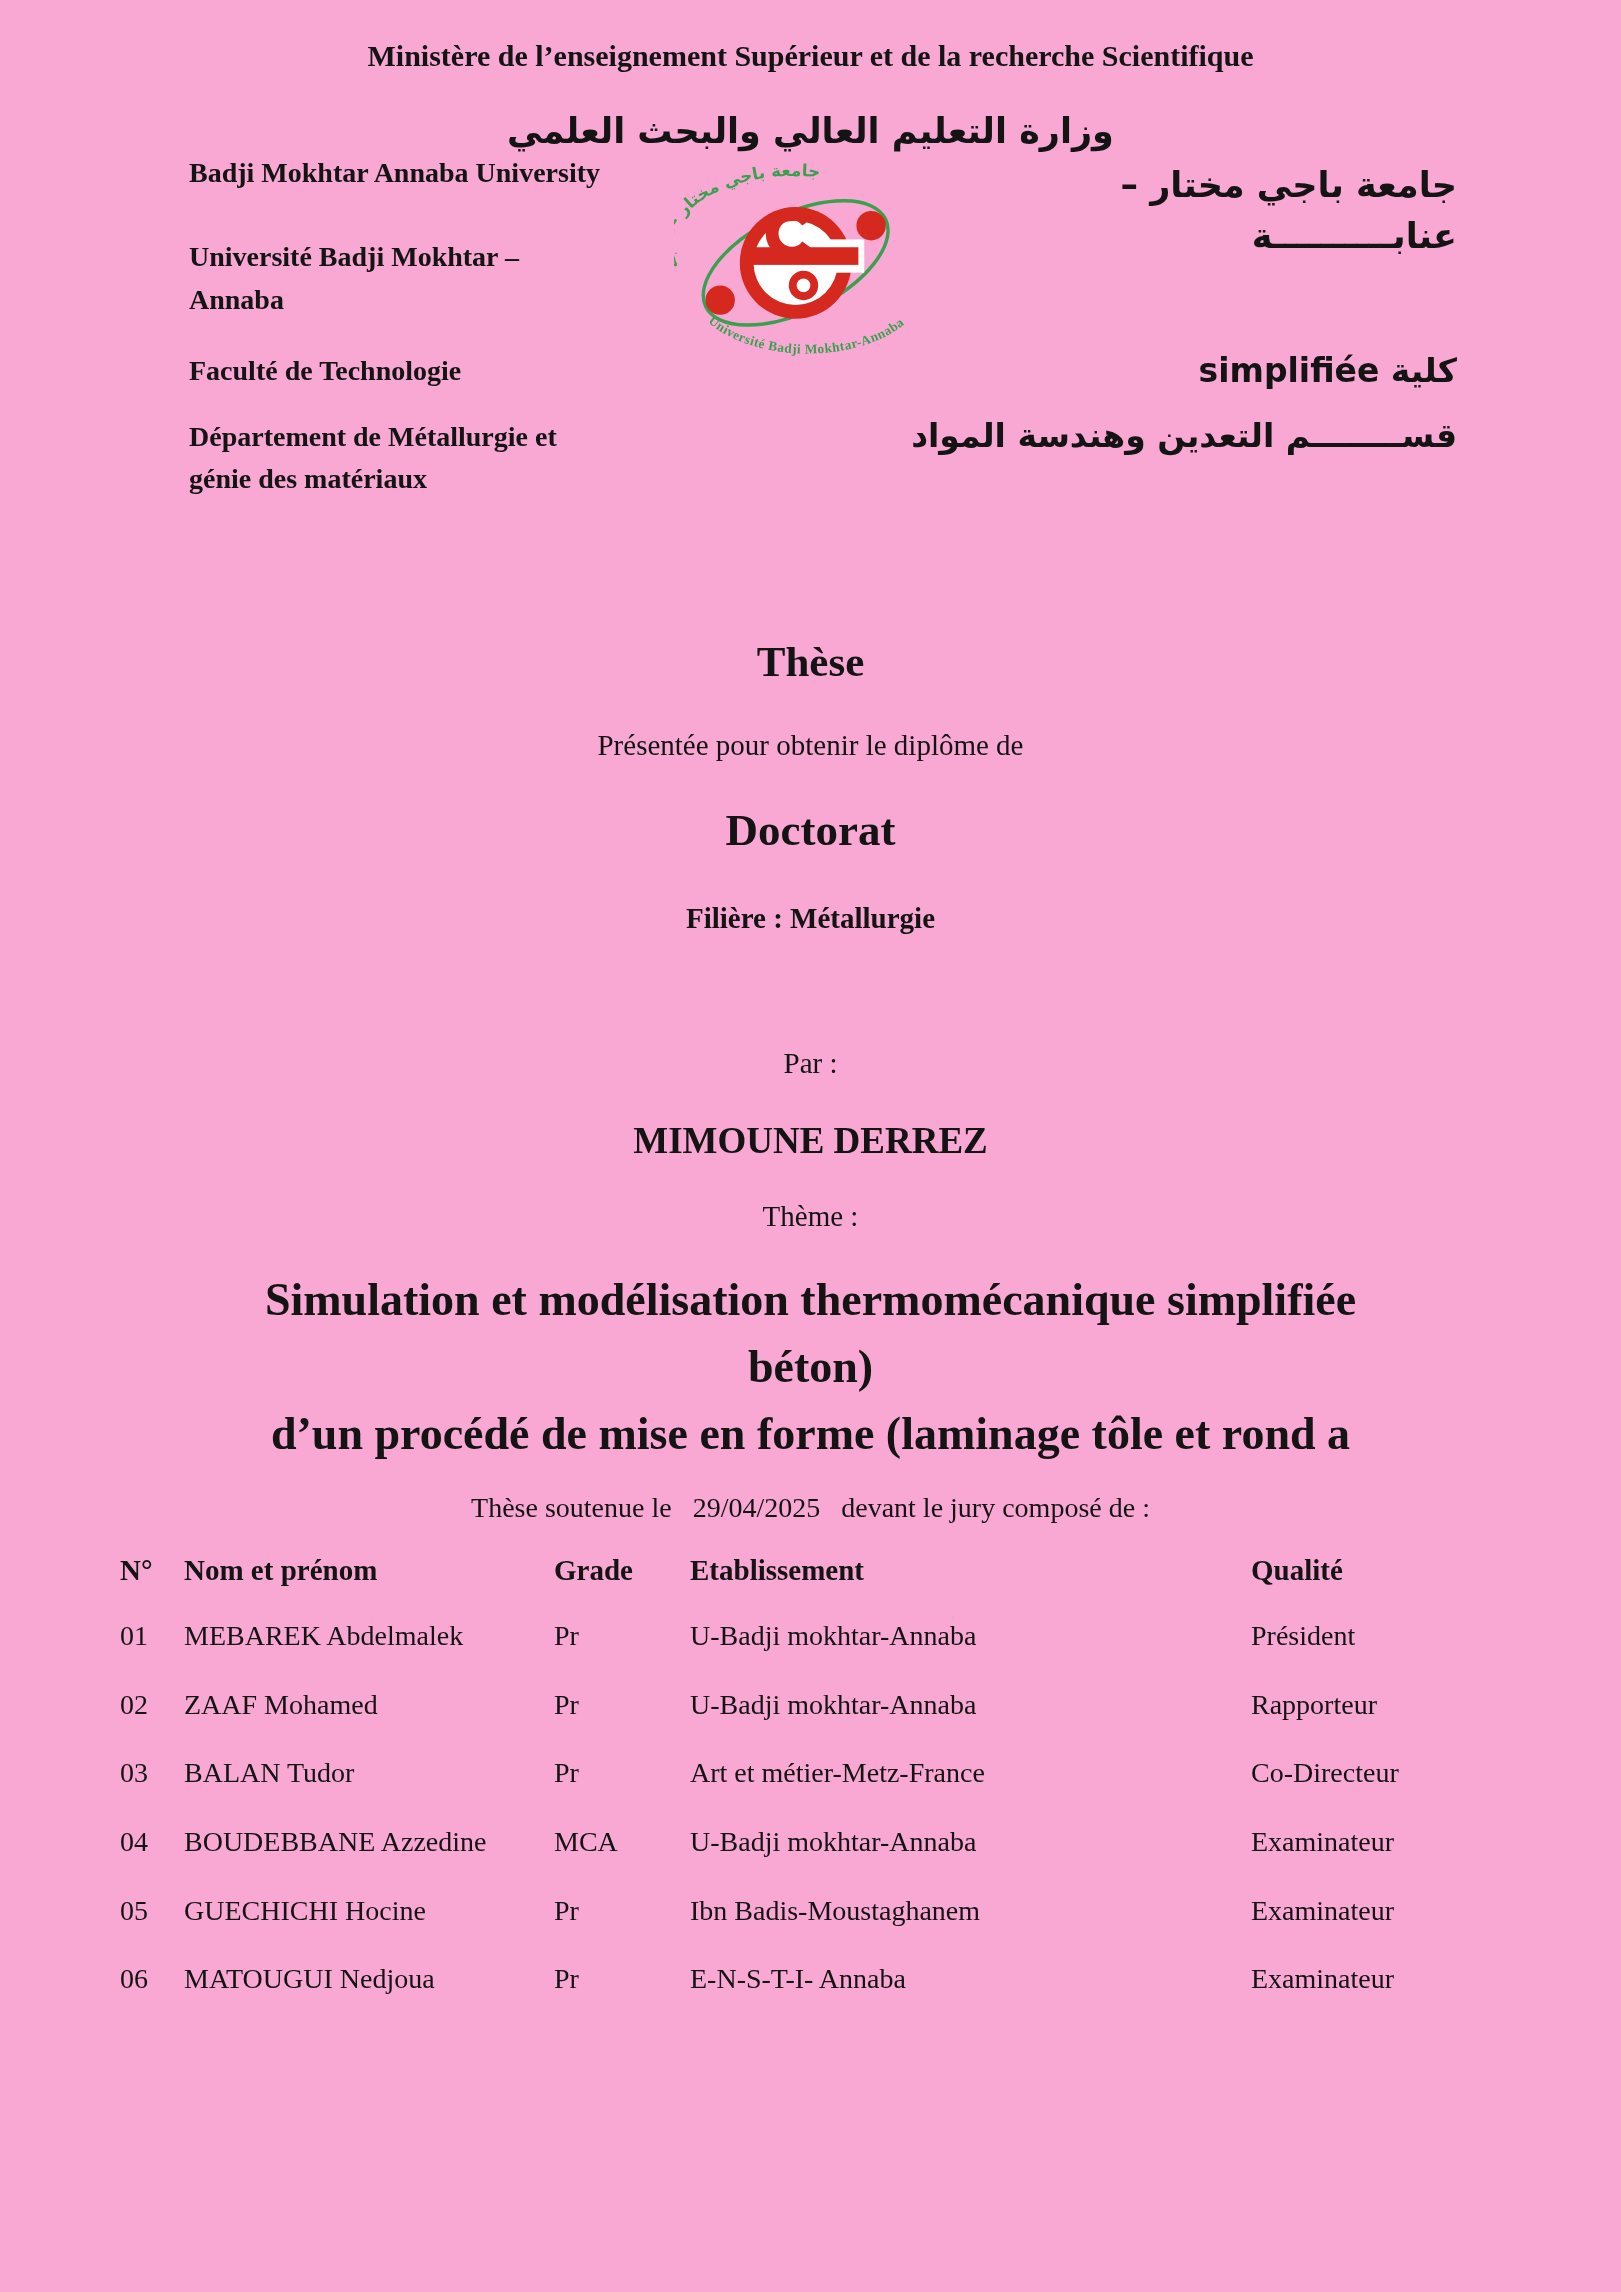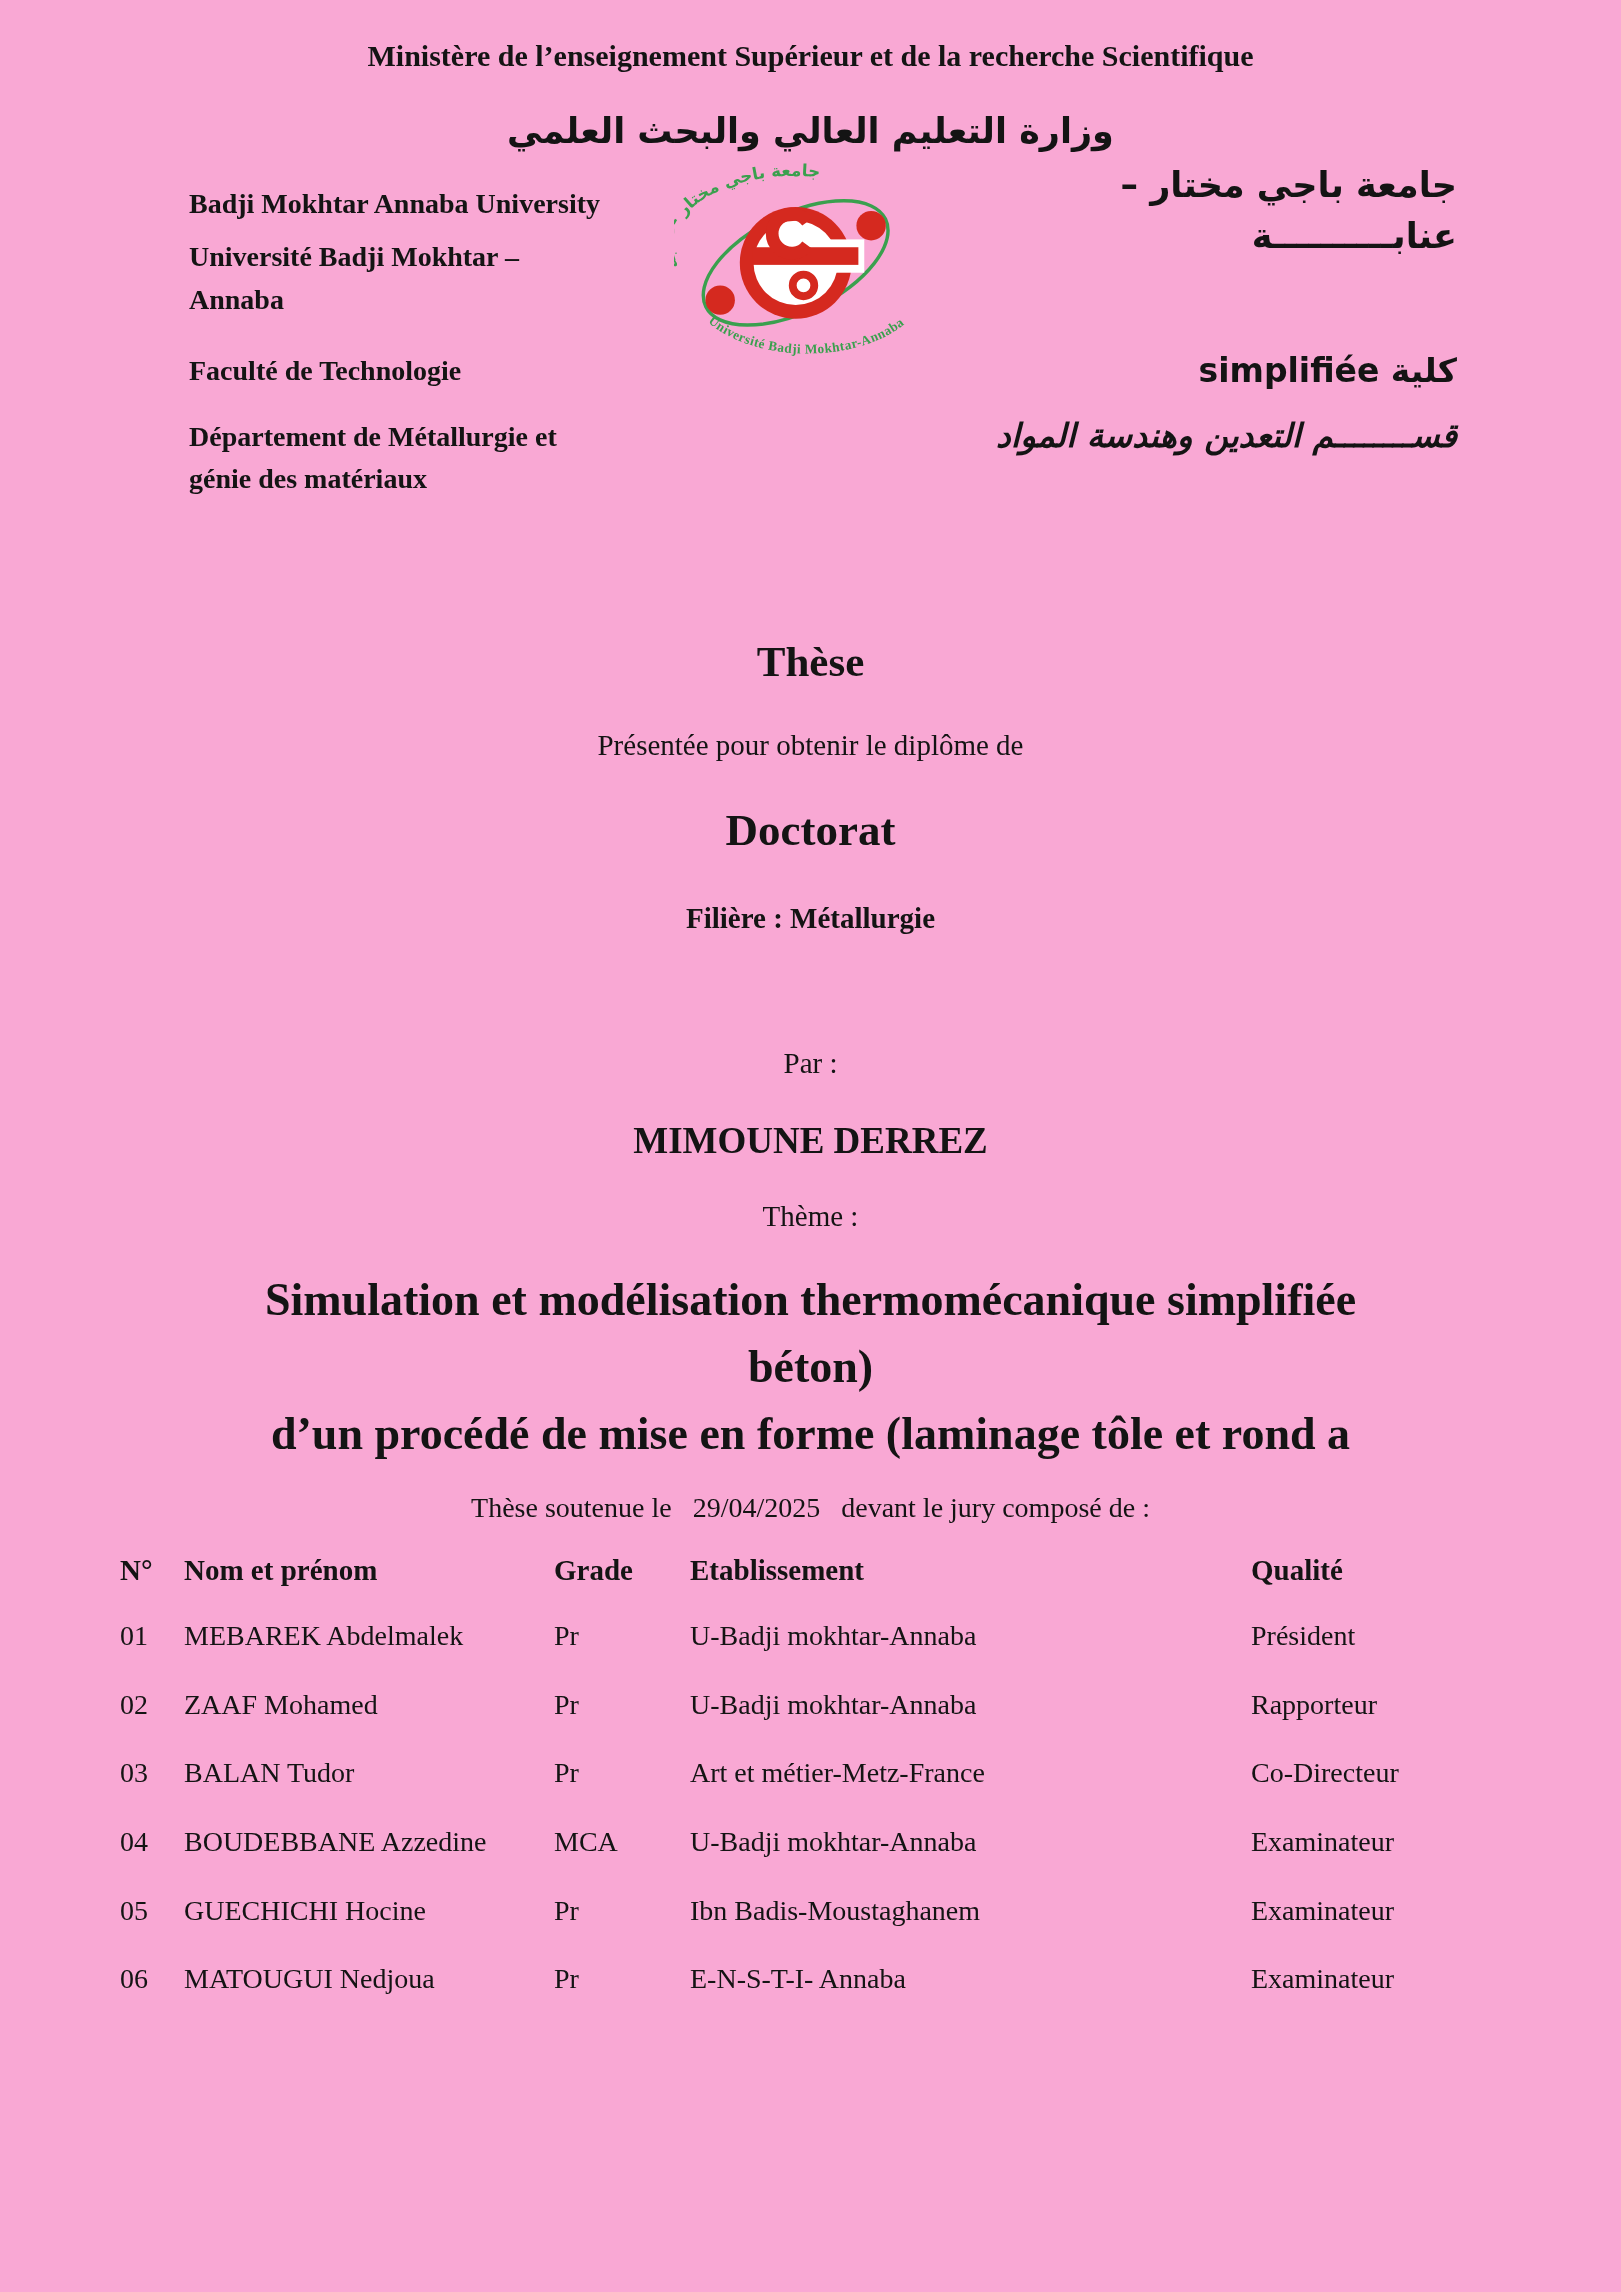--- a/index.html
+++ b/index.html
@@ -35,31 +35,31 @@
   .defense span { white-space:pre; }
 </style>
 </head>
 <body>
 
 <div class="page">
 
   <div class="abs center fr-head" style="top:39px;">Ministère de l’enseignement Supérieur et de la recherche Scientifique</div>
   <div class="abs center ar" style="top:111px; font-size:35px;">وزارة التعليم العالي والبحث العلمي</div>
 
-  <div class="abs left-col" style="top:188px;">Badji Mokhtar Annaba University</div>
+  <div class="abs left-col" style="top:157px;">Badji Mokhtar Annaba University</div>
   <div class="abs left-col" style="top:241px;">Université Badji Mokhtar –</div>
   <div class="abs left-col" style="top:284px;">Annaba</div>
   <div class="abs left-col" style="top:355px;">Faculté de Technologie</div>
   <div class="abs left-col" style="top:421px;">Département de Métallurgie et</div>
   <div class="abs left-col" style="top:463px;">génie des matériaux</div>
 
   <div class="abs ar right-col" style="top:165px;">جامعة باجي مختار –</div>
   <div class="abs ar right-col" style="top:216px;">عنابــــــــــة</div>
   <div class="abs ar right-col" style="top:351px; font-size:33px;">كلية simplifiée</div>
-  <div class="abs ar right-col" style="top:416px; font-size:33px;font-style:italic;">قســــــــم التعدين وهندسة المواد</div>
+  <div class="abs ar right-col" style="top:416px; font-size:33px;">قســــــــم التعدين وهندسة المواد</div>
 
   <div class="abs" style="left:674px; top:161px; width:259px; height:196px;">
     <svg width="259" height="196" viewBox="0 0 264 200" xmlns="http://www.w3.org/2000/svg">
       <defs>
         <path id="arcTop" d="M 16,122 A 108,62 0 0 1 228,50" fill="none"></path>
         <path id="arcBottom" d="M 30,160 A 110,64 0 0 0 242,92" fill="none"></path>
       </defs>
 
       <ellipse cx="124" cy="104" rx="102" ry="50" fill="none" stroke="#3aa04e" stroke-width="3.5" transform="rotate(-26 124 104)"></ellipse>
 

